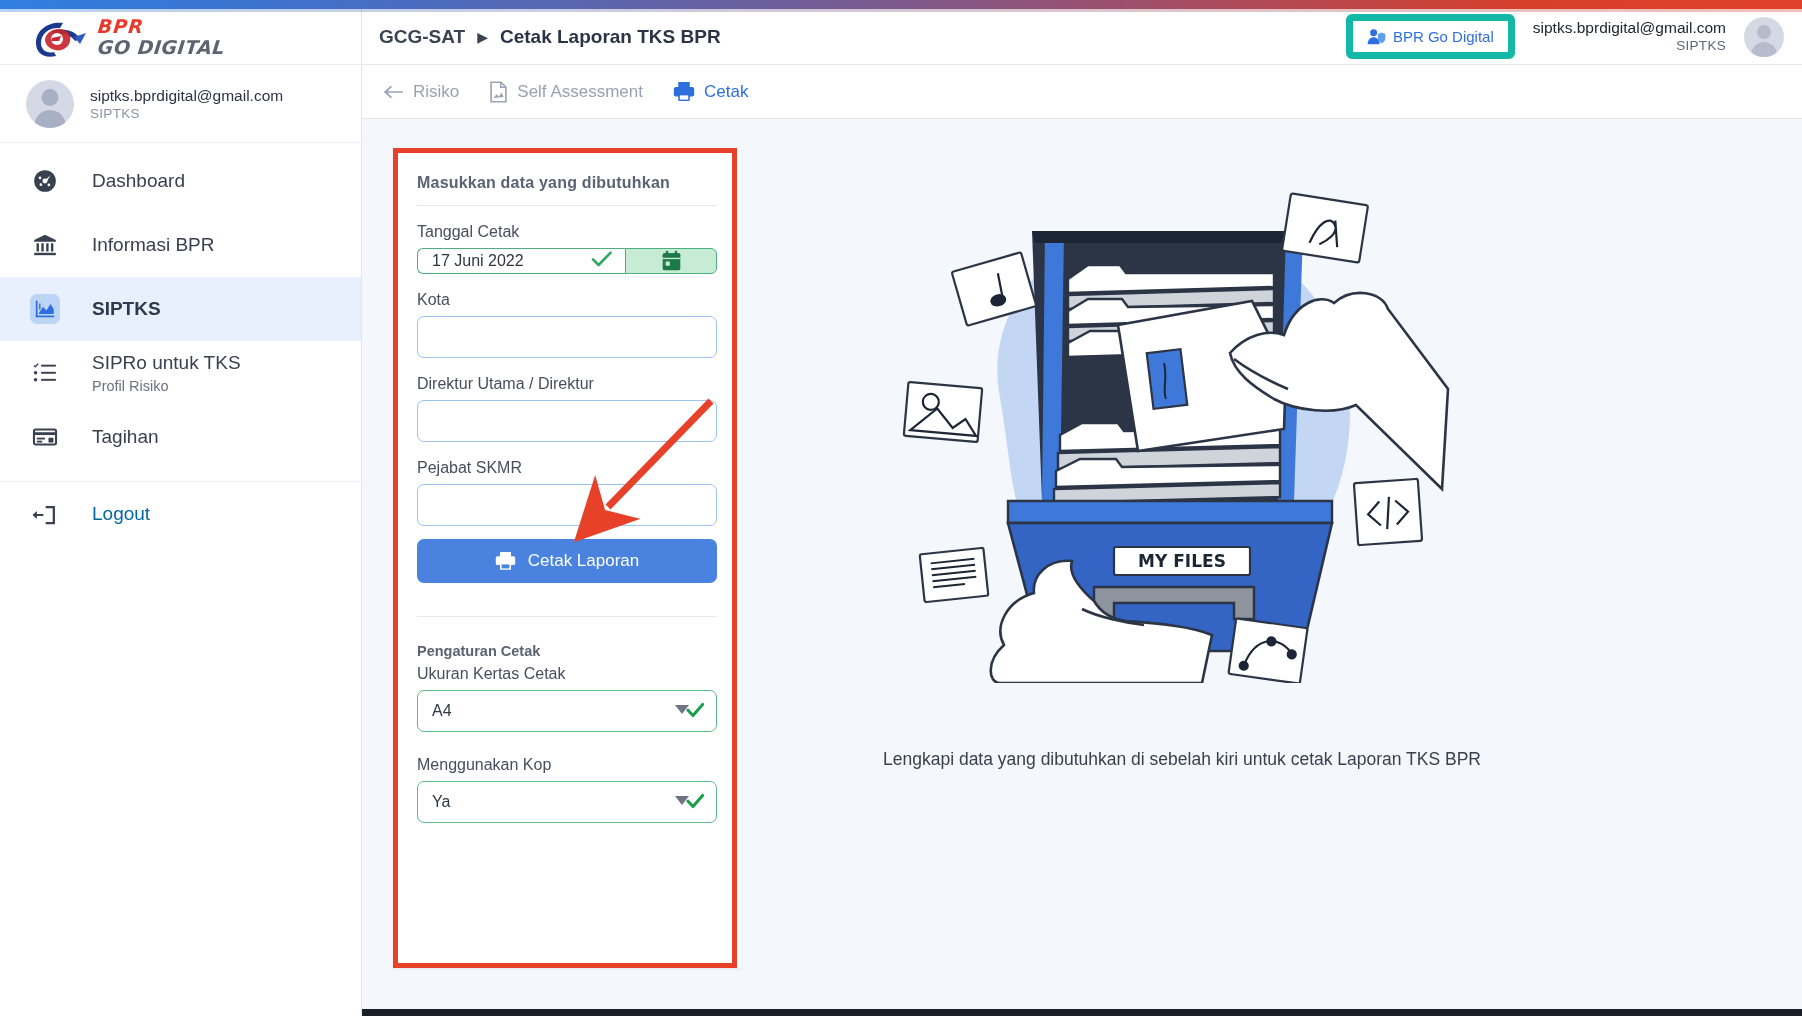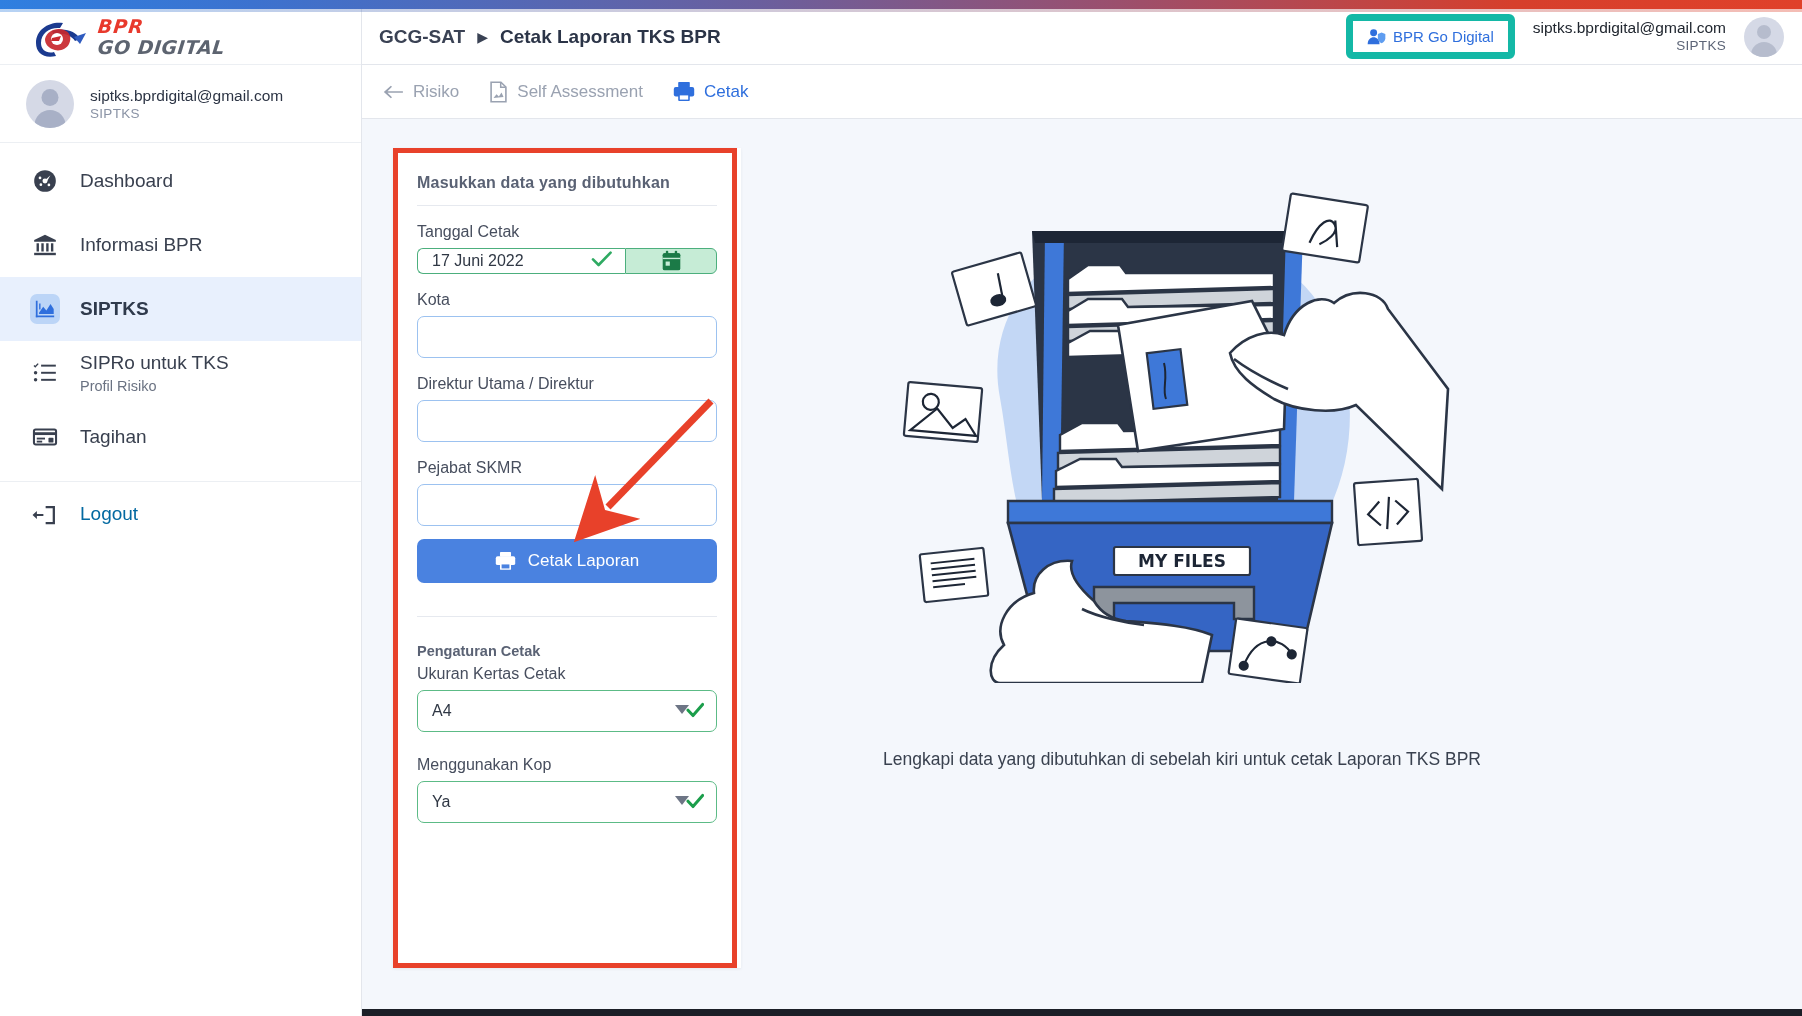--- a/index.html
+++ b/index.html
@@ -62,21 +62,21 @@
   .avatar::after{
     content:""; position:absolute; left:50%; top:30px; transform:translateX(-50%);
     width:31px; height:26px; border-radius:16px 16px 0 0; background:#a8b0c6;
   }
   .user-meta{ display:flex; flex-direction:column; }
   .user-email{ font-size:15.5px; color:#2c3444; line-height:1.35; }
   .user-role{ font-size:13.5px; color:#8a93a5; letter-spacing:.3px; }
 
   .navlist { padding-top:6px; }
   .navitem{
-    display:flex; align-items:center; gap:20px;
+    display:flex; align-items:center; gap:32px;
     height:64px; padding-left:30px; cursor:pointer; position:relative;
   }
   .navitem .nav-ico{
     width:30px; height:30px; display:flex; align-items:center; justify-content:center;
     color:#39404f; flex:0 0 30px;
   }
   .navitem .nav-label{ font-size:19px; color:#39404f; }
   .navitem.active{ background:#e8f0fd; }
   .navitem.active .nav-label{ font-weight:bold; color:#2f3a4c; }
   .navitem.active .nav-ico{ background:#bcd5f7; border-radius:7px; color:#2f6fdd; }

